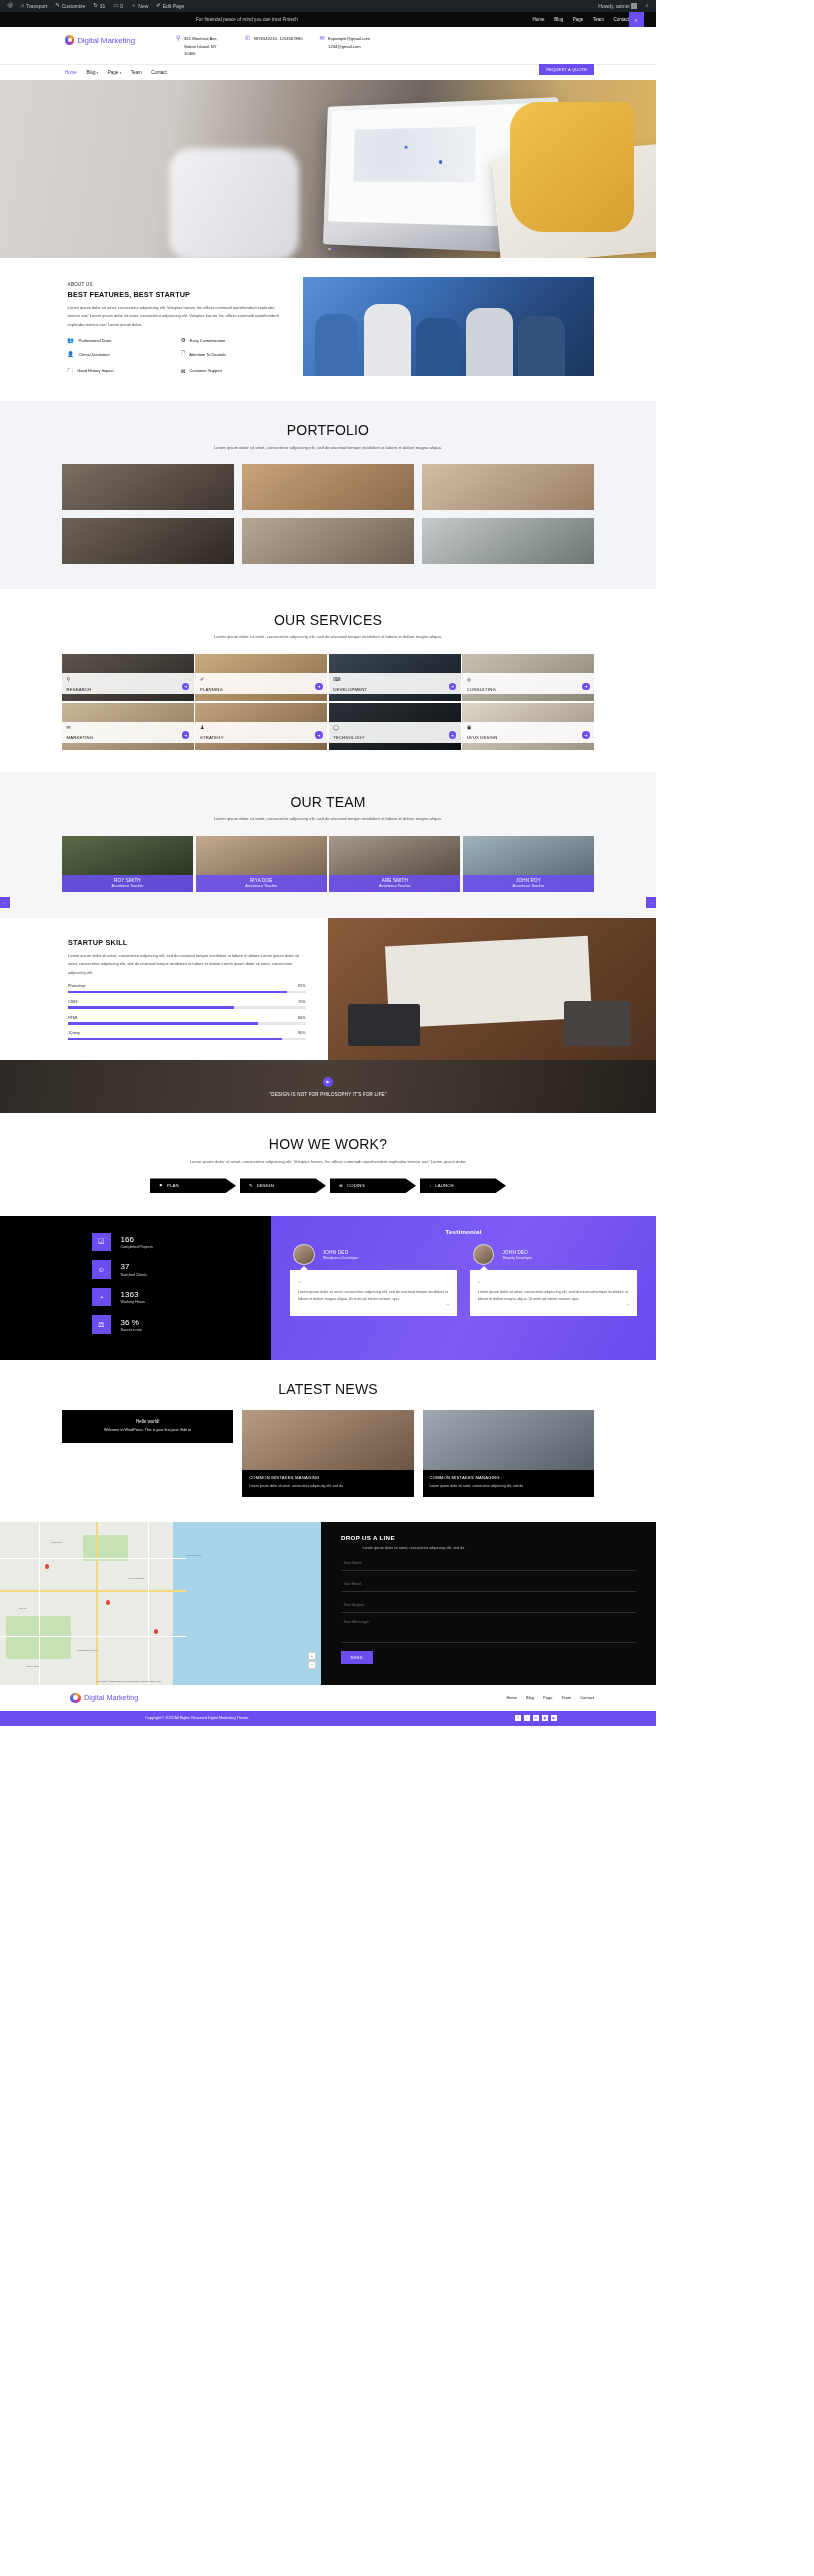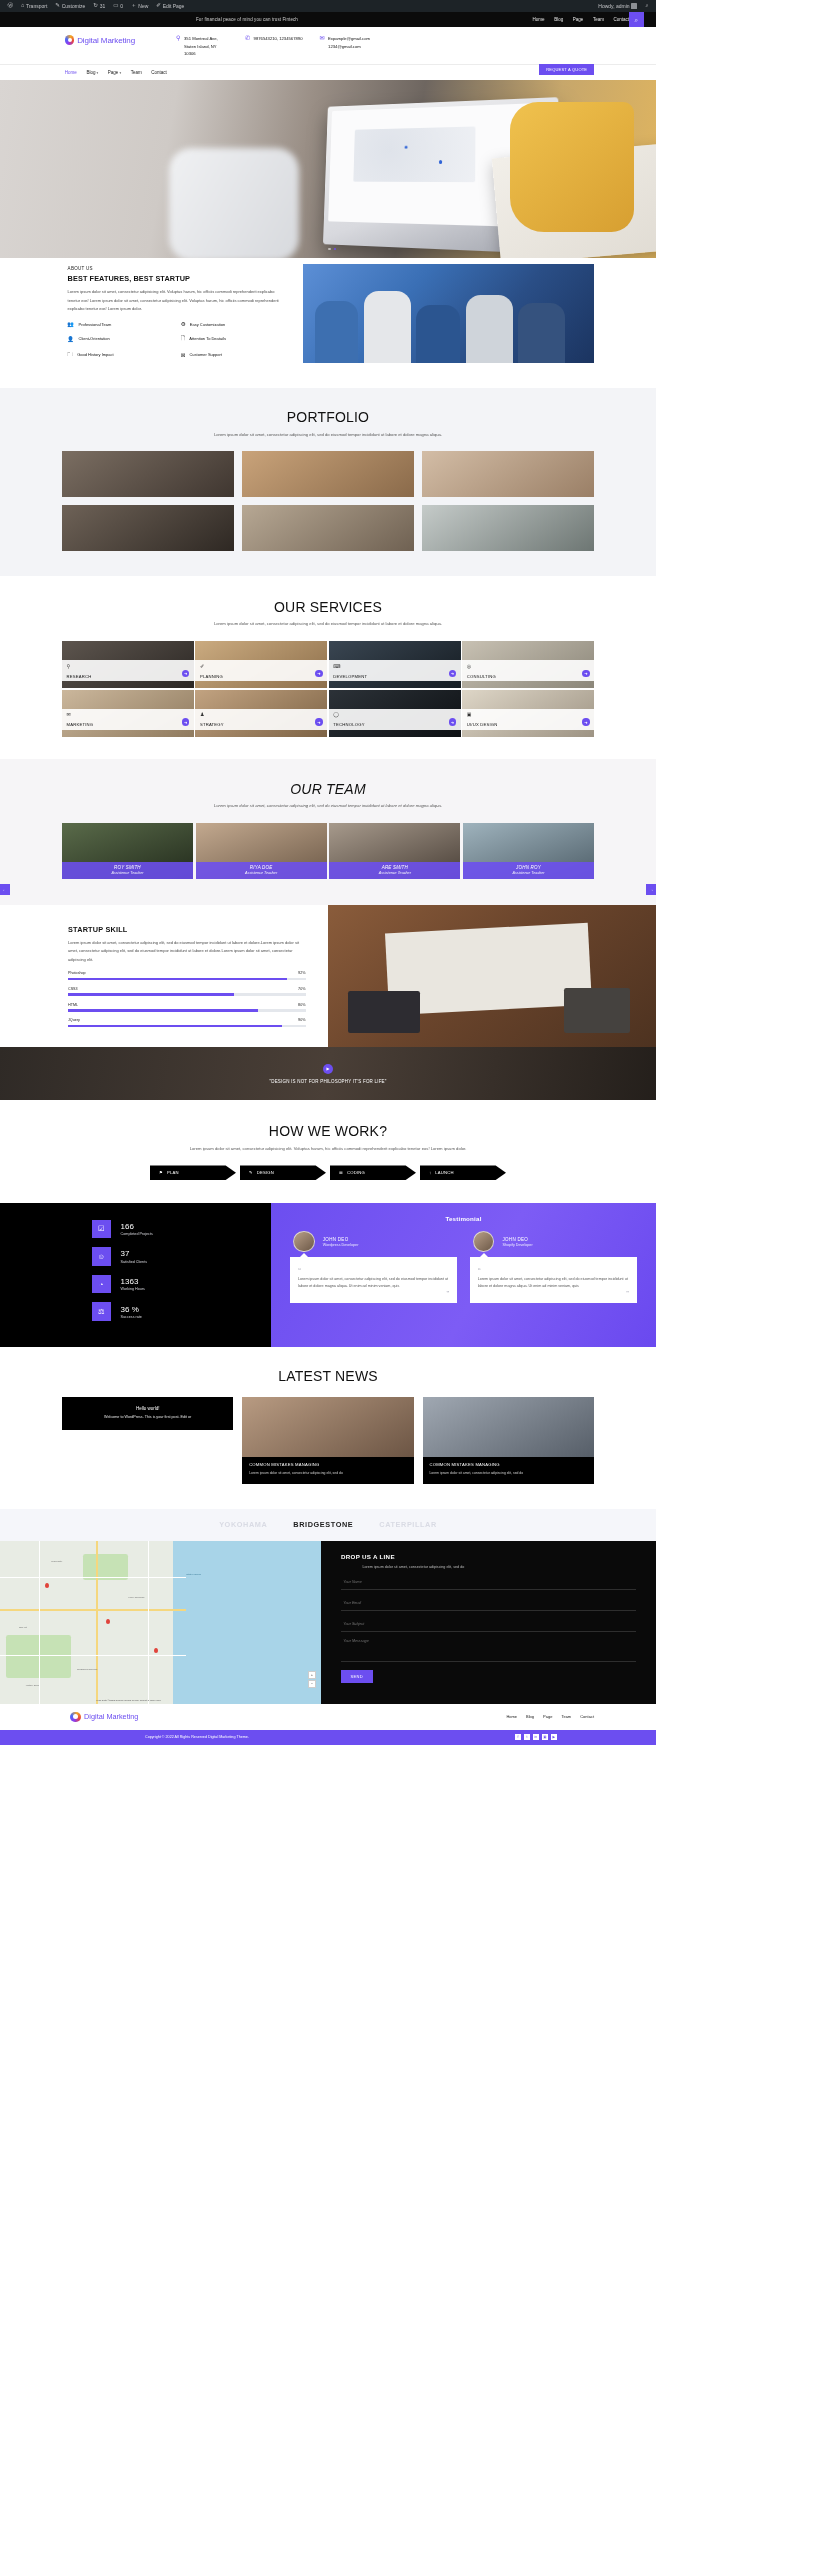--- a/index.html
+++ b/index.html
@@ -93,21 +93,21 @@
     padding:4px 7.3px; margin-top:8.5px; letter-spacing:0.3px;
   }
   .dots { position:absolute; left:50%; bottom:7.3px; display:flex; gap:2.8px; }
   .dots i { width:2.8px;height:2.8px;border-radius:50%;background:rgba(255,255,255,.55);display:block; }
   .dots i.on { background:#6c4ef0; }
   
   .sec { padding:22.5px 62px; }
   .sectitle { text-align:center; font-size:14px; color:#111; letter-spacing:0.2px; }
   .secsub { text-align:center; font-size:4.2px; color:#555; line-height:2; margin-top:5.6px; }
   
-  .about { display:flex; gap:18px; align-items:center; padding:6px 62px 25px; }
+  .about { display:flex; gap:18px; align-items:flex-end; padding:19px 62px 25px; }
   .about .l { width:223px; padding-left:5.6px; }
   .kicker { font-size:4.5px; color:#222; letter-spacing:0.3px; }
   .about h2 { font-size:7.3px; margin-top:2.8px; color:#111; letter-spacing:0.1px; }
   .about p { font-size:4px; color:#4a4a4a; line-height:2.1; margin-top:5px; }
   .feats { display:grid; grid-template-columns:1fr 1fr; gap:6.2px 9px; margin-top:8px; }
   .feat { display:flex; align-items:center; gap:4px; font-size:4px; color:#111; }
   .feat .fi { font-size:5.6px; }
   .about .r {
     flex:1; height:99px;
     background:linear-gradient(130deg,#5c8fd6,#3a6fb5 35%,#2a4e86 65%,#1b3460);
@@ -125,21 +125,21 @@
     position:absolute; left:0; right:0; bottom:6.8px; background:rgba(255,255,255,.9);
     height:21px; display:flex; align-items:flex-end; padding:0 4.5px 2.8px; font-size:4.2px;
     color:#111; letter-spacing:0.2px;
   }
   .svcico { position:absolute; left:4.5px; top:2.3px; font-size:5px; color:#333; }
   .arrow {
     position:absolute; right:4.5px; bottom:11.3px; width:7.3px; height:7.3px; border-radius:50%;
     background:#6c4ef0; color:#fff; font-size:4px; display:flex; align-items:center; justify-content:center;
   }
   
-  .team { background:#f6f5f7; padding:21.4px 62px 26px; position:relative;font-style:italic; }
+  .team { background:#f6f5f7; padding:21.4px 62px 26px; position:relative; }
   .tgrid { display:grid; grid-template-columns:repeat(4,1fr); gap:2.8px; margin-top:12.4px; }
   .tcard { height:56px; position:relative; overflow:hidden; }
   .tinfo {
     position:absolute; left:0; right:0; bottom:0; background:rgba(108,78,240,.88);
     color:#fff; text-align:center; padding:3.4px 0 4px;
   }
   .tinfo .n { font-size:4.5px; letter-spacing:0.2px; }
   .tinfo .r2 { font-size:3.7px; margin-top:1.1px; opacity:.95; }
   .tnav { position:absolute; top:125px; width:9.6px; height:10.7px; background:#6c4ef0;
     color:#fff; font-size:4.5px; display:flex; align-items:center; justify-content:center; }
@@ -654,25 +654,20 @@
       <div>
         <div class="nimg" style="background:linear-gradient(150deg,#a0a8b2,#565e68)"></div>
         <div class="ncap">
           <div class="t">COMMON MISTAKES MANAGING</div>
           <div class="d">Lorem ipsum dolor sit amet, consectetur adipiscing elit, sed do</div>
         </div>
       </div>
     </div>
   </div>
 
-  <div class="brands">
-    <span>YOKOHAMA</span>
-    <span class="dark">BRIDGESTONE</span>
-    <span>CATERPILLAR</span>
-  </div>
 
   <div class="maprow">
     <div class="map">
       <div class="water" style="left:54%;top:0;width:46%;height:100%"></div>
       <div class="green" style="left:2%;top:58%;width:20%;height:26%"></div>
       <div class="green" style="left:26%;top:8%;width:14%;height:16%"></div>
       <div class="roady" style="left:0;top:42%;width:58%;height:1.7px"></div>
       <div class="roady" style="left:30%;top:0;width:1.7px;height:100%"></div>
       <div class="road" style="left:0;top:22%;width:58%;height:1.1px"></div>
       <div class="road" style="left:0;top:70%;width:58%;height:1.1px"></div>

